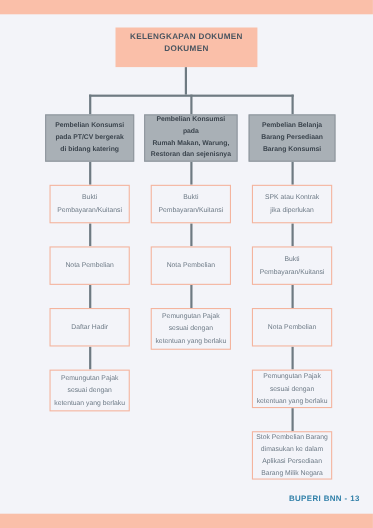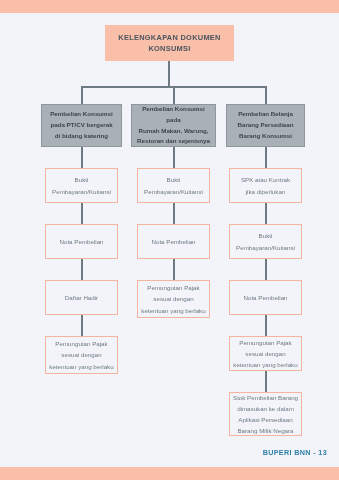--- a/index.html
+++ b/index.html
@@ -42,21 +42,21 @@
 
   
   .title-box {
     position: absolute;
     left: 105px;
     top: 25px;
     width: 129px;
     height: 36px;
     background: #fabfa9;
     display: flex;
-    align-items: center;
+    align-items: flex-start;
     justify-content: center;
     text-align: center;
     box-sizing: border-box;
     padding: 2px 4px;
   }
   .title-box .txt {
     font-size: 7.4px;
     font-weight: bold;
     letter-spacing: 0.3px;
     line-height: 1.55;
@@ -138,21 +138,21 @@
 
   <div class="conn v" style="left:265px; top:147px; height:21px;"></div>
   <div class="conn v" style="left:265px; top:203px; height:21px;"></div>
   <div class="conn v" style="left:265px; top:259px; height:21px;"></div>
   <div class="conn v" style="left:265px; top:315px; height:21px;"></div>
   <div class="conn v" style="left:265px; top:371px; height:21px;"></div>
 
   <div class="title-box">
     <div class="txt">
       <span>KELENGKAPAN DOKUMEN</span><br>
-      <span>KONSUMSI</span>
+      <span>DOKUMEN</span>
     </div>
   </div>
 
   <div class="gray-box" style="left:41px; top:104px; width:81px; height:43px;">
     <div class="txt">
       <span>Pembelian Konsumsi</span><br>
       <span>pada PT/CV bergerak</span><br>
       <span>di bidang katering</span>
     </div>
   </div>

